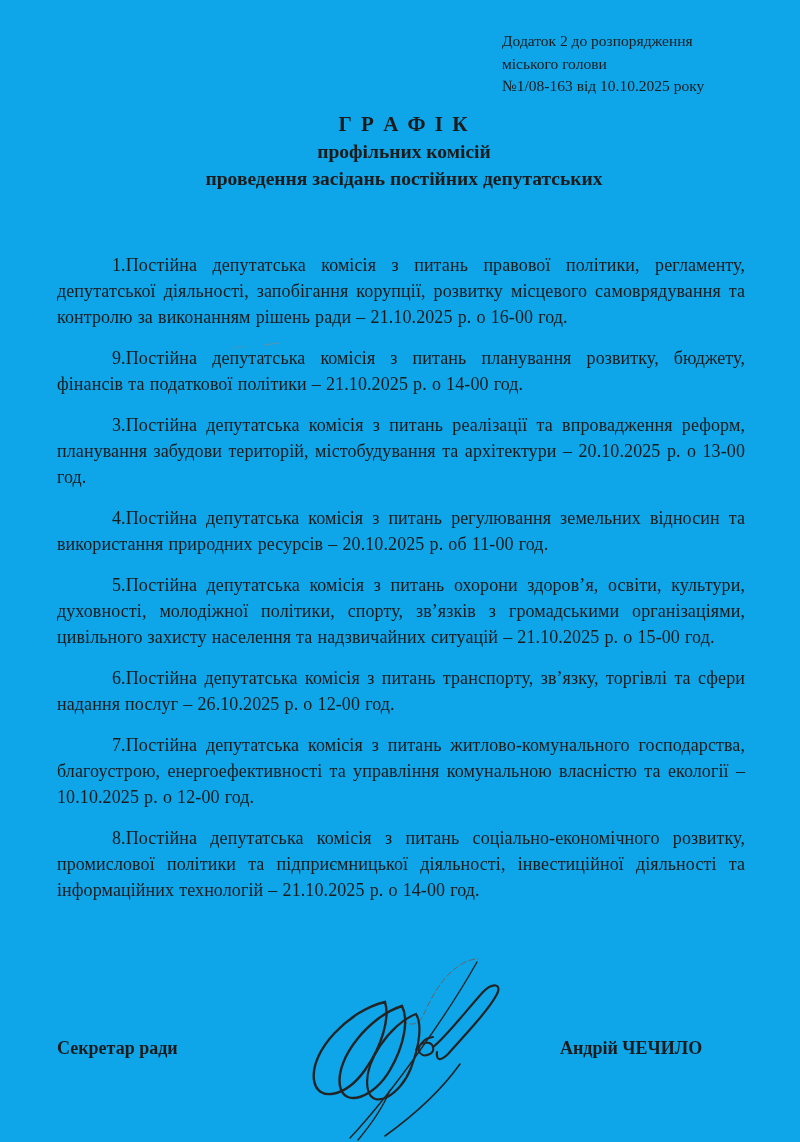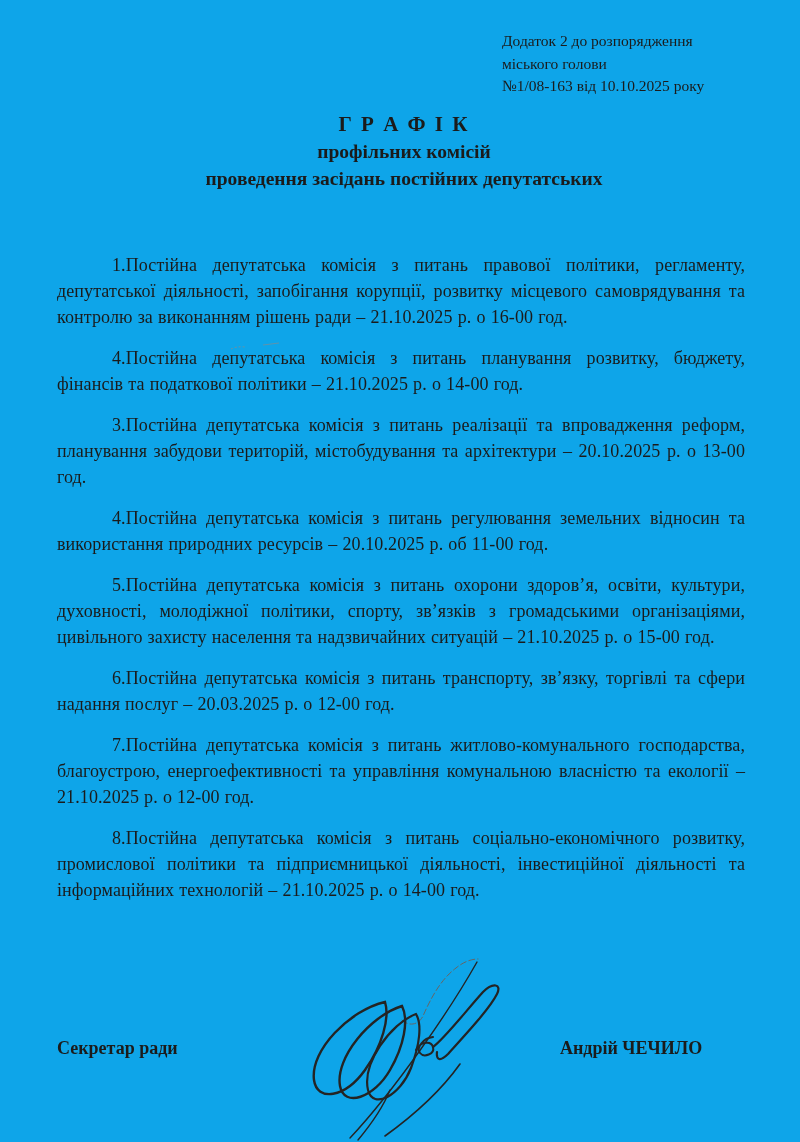--- a/index.html
+++ b/index.html
@@ -71,26 +71,26 @@
     <div class="title-sub">проведення засідань постійних депутатських</div>
   </div>
 
   <svg class="smudge" viewBox="0 0 62 16" aria-hidden="true">
     <path d="M6 11 q 6 -3 14 -2" fill="none" stroke="#8a8a8a" stroke-width="1.1" stroke-dasharray="2 2"></path>
     <path d="M38 7 l 16 -2" fill="none" stroke="#8a8a8a" stroke-width="1.2"></path>
   </svg>
 
   <div class="content">
     <p><span>1.Постійна депутатська комісія з питань правової політики, регламенту, депутатської діяльності, запобігання корупції, розвитку місцевого самоврядування та контролю за виконанням рішень ради – </span><span class="sched">21.10.2025 р. о 16-00 год.</span></p>
-    <p><span>4.Постійна депутатська комісія з питань планування розвитку, бюджету, фінансів та податкової політики – </span><span class="sched">21.10.2025 р. о 14-00 год.</span></p>
+    <p><span>9.Постійна депутатська комісія з питань планування розвитку, бюджету, фінансів та податкової політики – </span><span class="sched">21.10.2025 р. о 14-00 год.</span></p>
     <p><span>3.Постійна депутатська комісія з питань реалізації та впровадження реформ, планування забудови територій, містобудування та архітектури – </span><span class="sched">20.10.2025 р. о 13-00 год.</span></p>
     <p><span>4.Постійна депутатська комісія з питань регулювання земельних відносин та використання природних ресурсів – </span><span class="sched">20.10.2025 р. об 11-00 год.</span></p>
     <p><span>5.Постійна депутатська комісія з питань охорони здоров’я, освіти, культури, духовності, молодіжної політики, спорту, зв’язків з громадськими організаціями, цивільного захисту населення та надзвичайних ситуацій – </span><span class="sched">21.10.2025 р. о 15-00 год.</span></p>
-    <p><span>6.Постійна депутатська комісія з питань транспорту, зв’язку, торгівлі та сфери надання послуг – </span><span class="sched">20.03.2025 р. о 12-00 год.</span></p>
-    <p><span>7.Постійна депутатська комісія з питань житлово-комунального господарства, благоустрою, енергоефективності та управління комунальною власністю та екології – </span><span class="sched">21.10.2025 р. о 12-00 год.</span></p>
+    <p><span>6.Постійна депутатська комісія з питань транспорту, зв’язку, торгівлі та сфери надання послуг – </span><span class="sched">26.10.2025 р. о 12-00 год.</span></p>
+    <p><span>7.Постійна депутатська комісія з питань житлово-комунального господарства, благоустрою, енергоефективності та управління комунальною власністю та екології – </span><span class="sched">10.10.2025 р. о 12-00 год.</span></p>
     <p><span>8.Постійна депутатська комісія з питань соціально-економічного розвитку, промислової політики та підприємницької діяльності, інвестиційної діяльності та інформаційних технологій – </span><span class="sched">21.10.2025 р. о 14-00 год.</span></p>
   </div>
 
   <svg class="signature" viewBox="0 0 240 202" aria-hidden="true">
     <g fill="none" stroke="#242424" stroke-linecap="round">
 
       <path d="M112 80 C118 86 128 86 133 76 C140 60 150 40 166 28 C172 23 180 19 188 19" stroke-width="1" stroke="#666" stroke-dasharray="6 3"></path>
 
       <path d="M95 62 C60 70 20 110 24 140 C27 162 55 158 75 130 C92 106 100 78 95 62 Z" stroke-width="2.4"></path>
       <path d="M112 66 C80 76 45 118 50 146 C54 168 84 158 100 130 C114 106 119 80 112 66 Z" stroke-width="2.4"></path>

